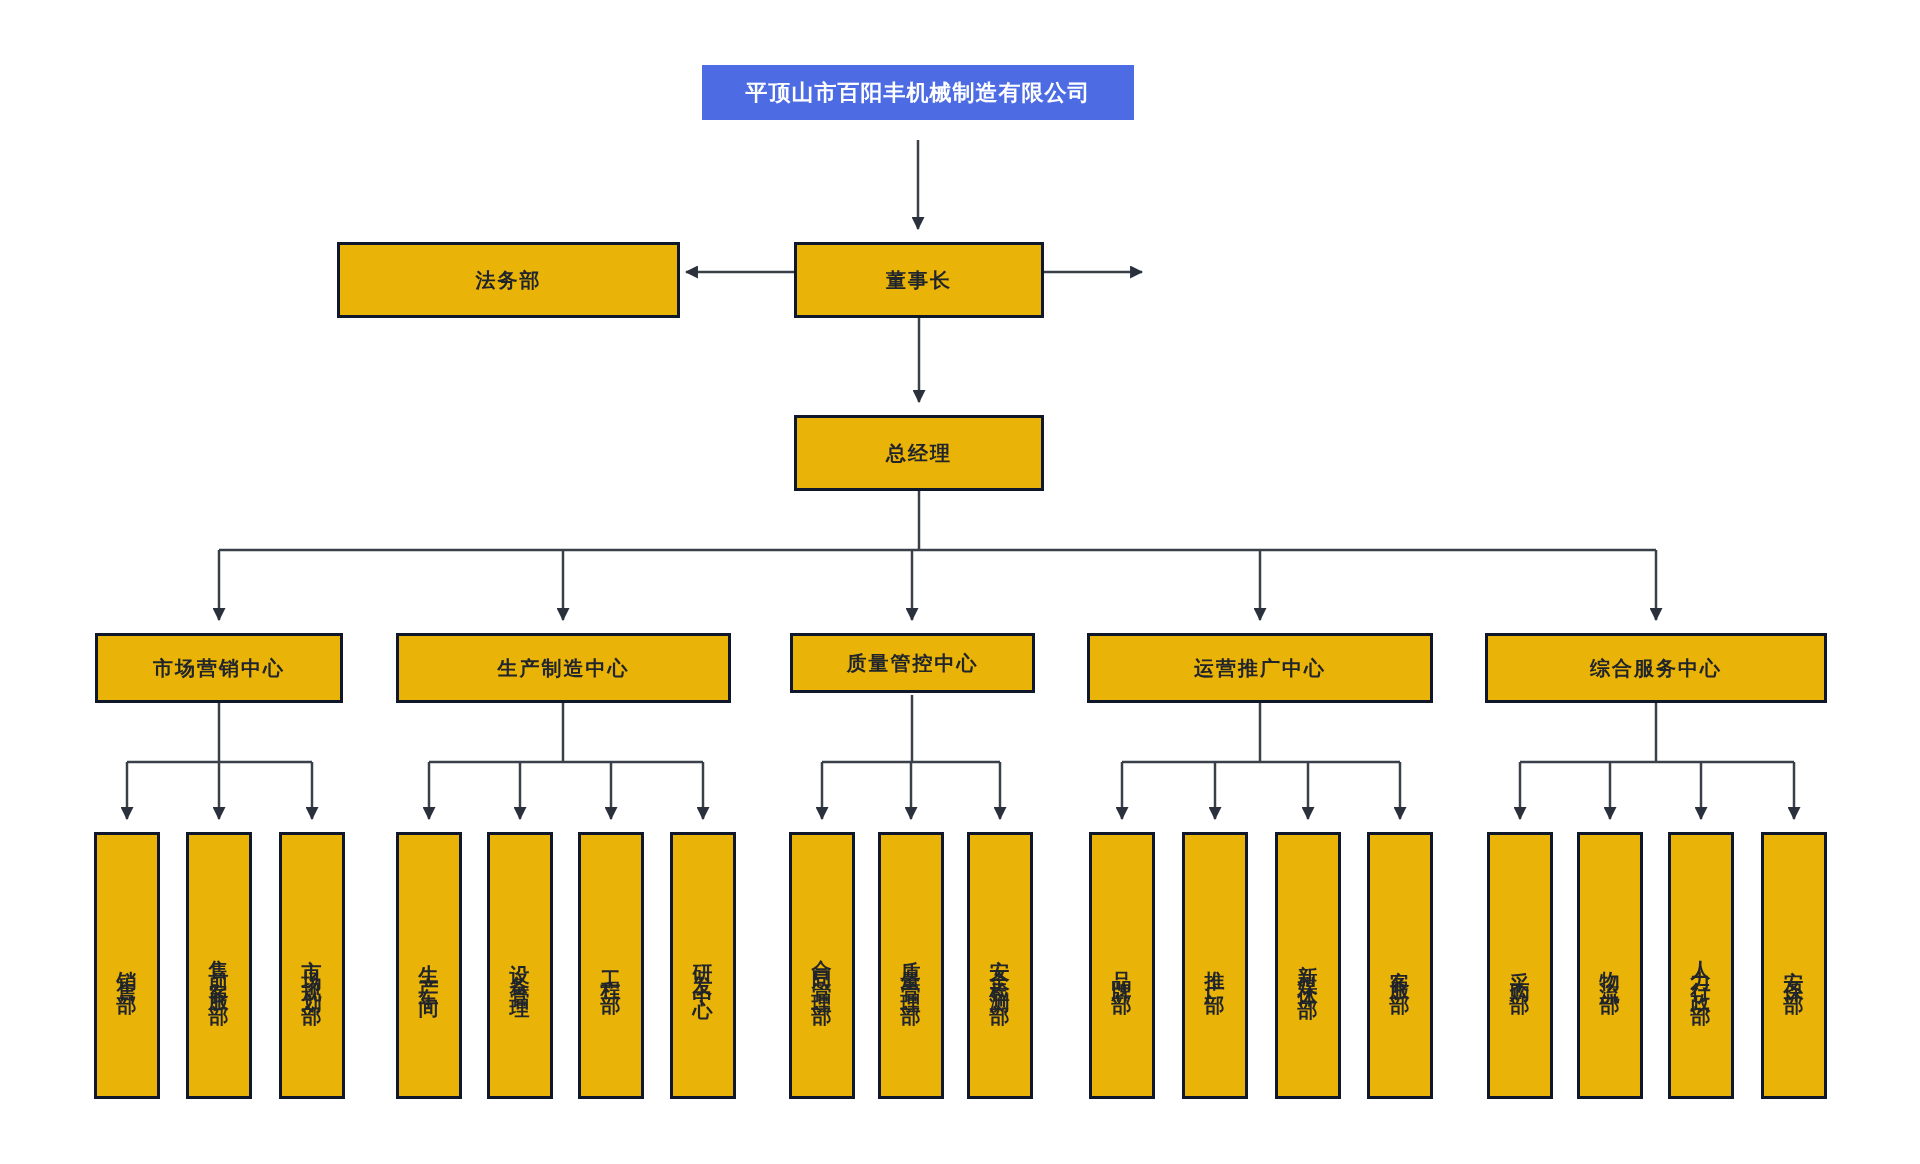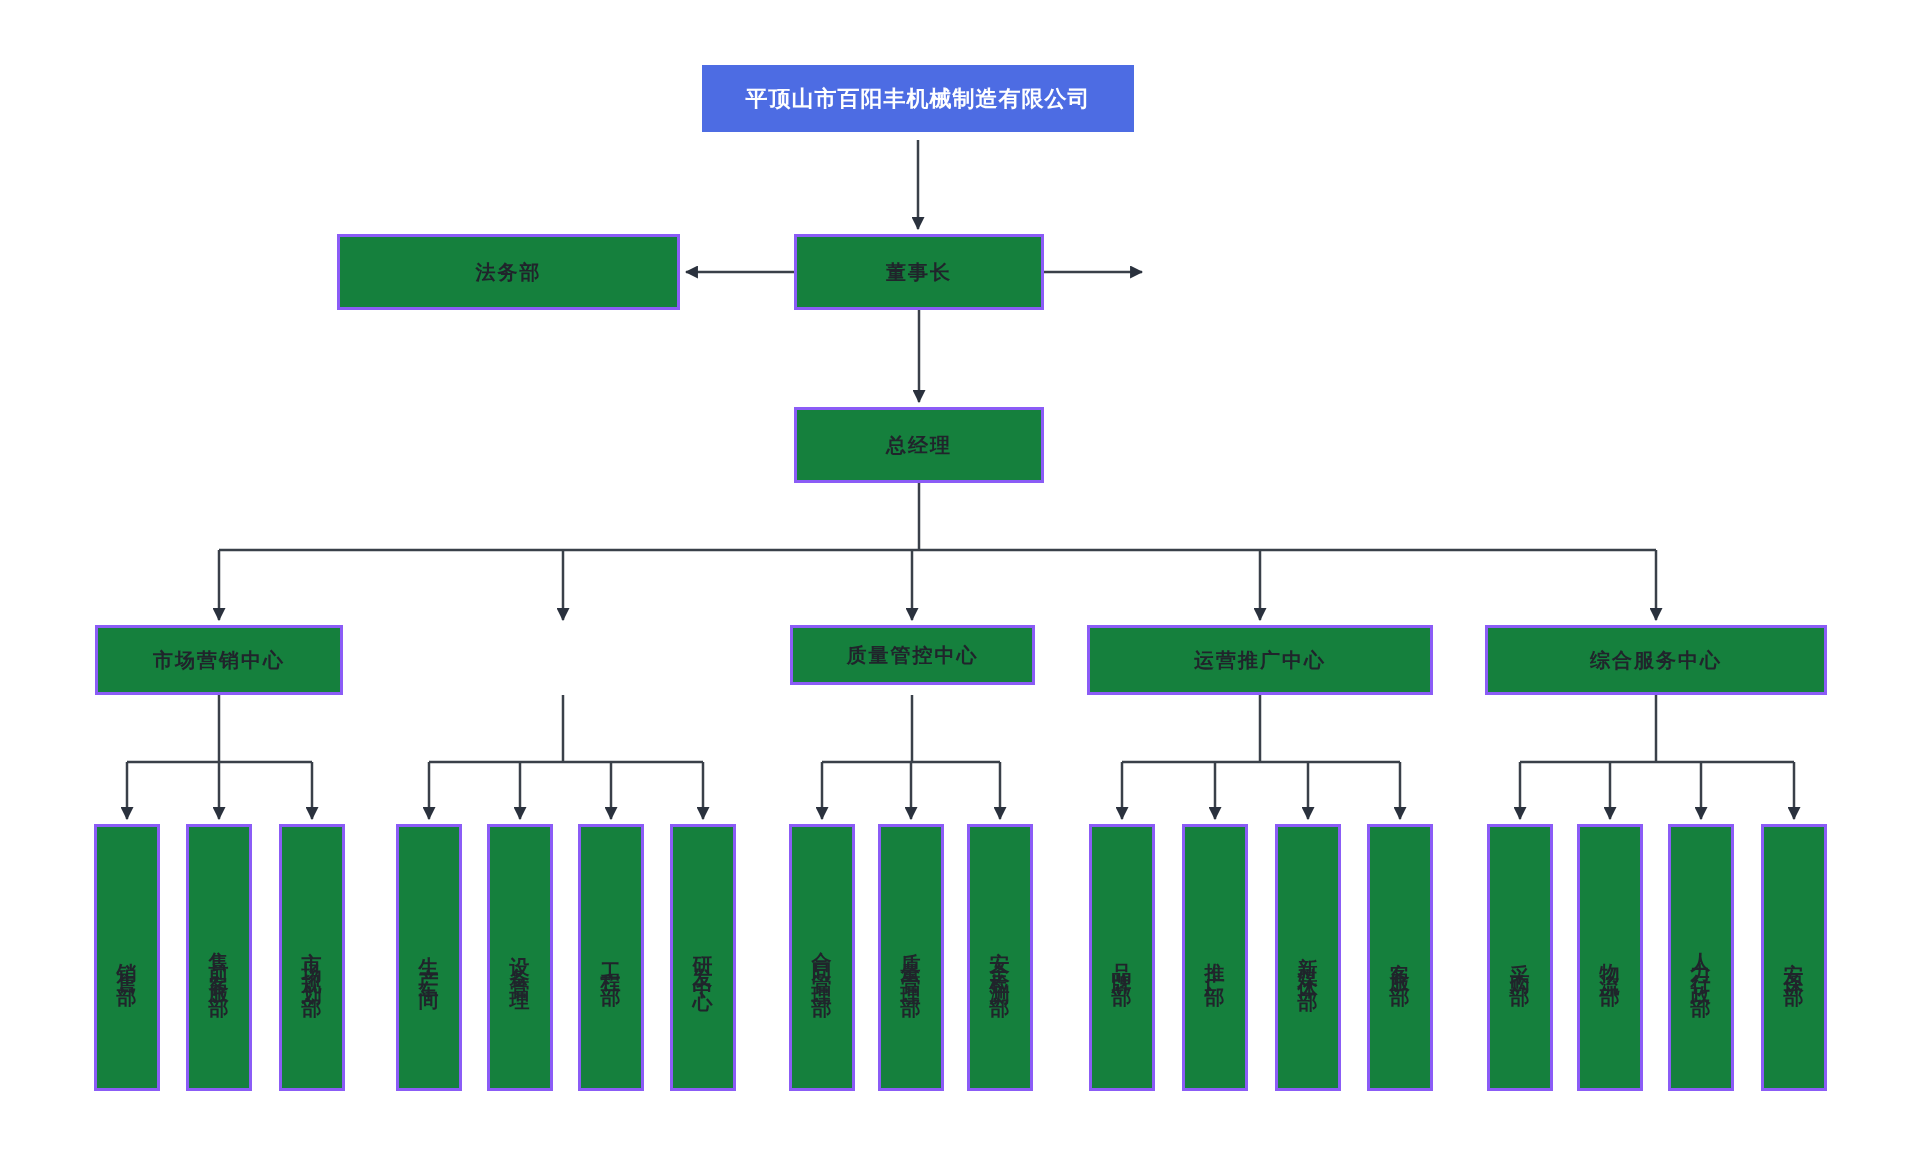--- a/index.html
+++ b/index.html
@@ -2,24 +2,24 @@
 <html><head>
 <meta charset="utf-8">
 <style>
   html,body { margin:0; padding:0; background:#ffffff; }
   .canvas {
     position:relative; width:1920px; height:1164px; background:#ffffff;
     font-family:"Liberation Sans","DejaVu Sans",sans-serif; overflow:hidden;
   }
   .connectors { position:absolute; left:0; top:0; width:1920px; height:1164px; }
   .box {
-    position:absolute; box-sizing:border-box; background:#15803d;
-    border:3px solid #8b5cf6; color:#20242b;
+    position:absolute; box-sizing:border-box; background:#eab308;
+    border:3px solid #0f172a; color:#20242b;
     display:flex; align-items:center; justify-content:center;
-    font-weight:bold; font-size:20px; letter-spacing:2px; text-align:center;
+    font-weight:bold; font-size:20px; letter-spacing:2px; text-align:center;margin-top:8px;
   }
   .title-box {
     position:absolute; box-sizing:border-box; background:#4d6ce3; color:#ffffff;
     display:flex; align-items:center; justify-content:center;
     font-weight:bold; font-size:22px; letter-spacing:1px;
   }
   .leaf {
     writing-mode:vertical-rl; text-orientation:upright;
     font-size:20px; letter-spacing:11px; line-height:1;
     padding-top:11px; 
@@ -78,28 +78,29 @@
       <path d="M1215,762 V819" marker-end="url(#arr)"></path>
       <path d="M1308,762 V819" marker-end="url(#arr)"></path>
       <path d="M1400,762 V819" marker-end="url(#arr)"></path>
       <path d="M1520,762 V819" marker-end="url(#arr)"></path>
       <path d="M1610,762 V819" marker-end="url(#arr)"></path>
       <path d="M1701,762 V819" marker-end="url(#arr)"></path>
       <path d="M1794,762 V819" marker-end="url(#arr)"></path>
     </g>
   </svg>
 
-  <div class="title-box" style="left:702px;top:65px;width:432px;height:67px">平顶山市百阳丰机械制造有限公司</div>
+  <div class="title-box" style="left:702px;top:65px;width:432px;height:55px">平顶山市百阳丰机械制造有限公司</div>
 
   <div class="box" style="left:337px;top:234px;width:343px;height:76px">法务部</div>
   <div class="box" style="left:794px;top:234px;width:250px;height:76px">董事长</div>
 
   <div class="box" style="left:794px;top:407px;width:250px;height:76px">总经理</div>
 
   <div class="box" style="left:95px;top:625px;width:248px;height:70px">市场营销中心</div>
+  <div class="box" style="left:396px;top:625px;width:335px;height:70px">生产制造中心</div>
   <div class="box" style="left:790px;top:625px;width:245px;height:60px">质量管控中心</div>
   <div class="box" style="left:1087px;top:625px;width:346px;height:70px">运营推广中心</div>
   <div class="box" style="left:1485px;top:625px;width:342px;height:70px">综合服务中心</div>
 
   <div class="box leaf" style="left:94px;top:824px;width:66px;height:267px">销售部</div>
   <div class="box leaf" style="left:186px;top:824px;width:66px;height:267px">售前客服部</div>
   <div class="box leaf" style="left:279px;top:824px;width:66px;height:267px">市场规划部</div>
 
   <div class="box leaf" style="left:396px;top:824px;width:66px;height:267px">生产车间</div>
   <div class="box leaf" style="left:487px;top:824px;width:66px;height:267px">设备管理</div>

